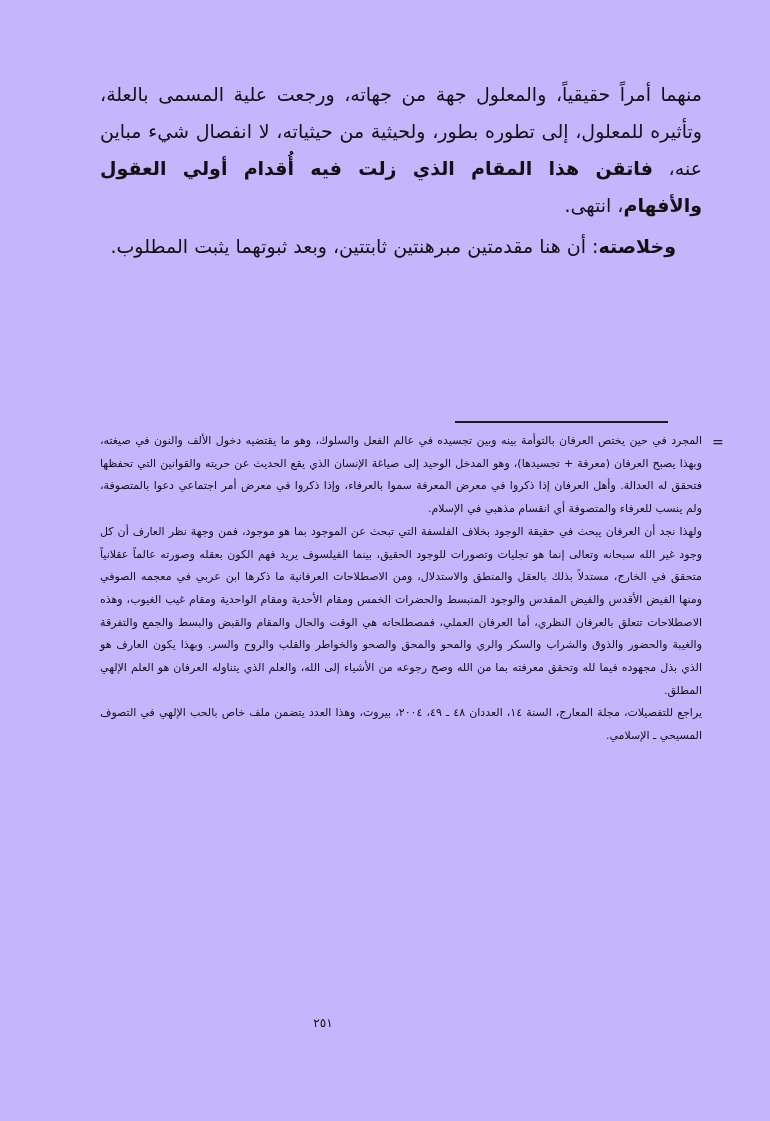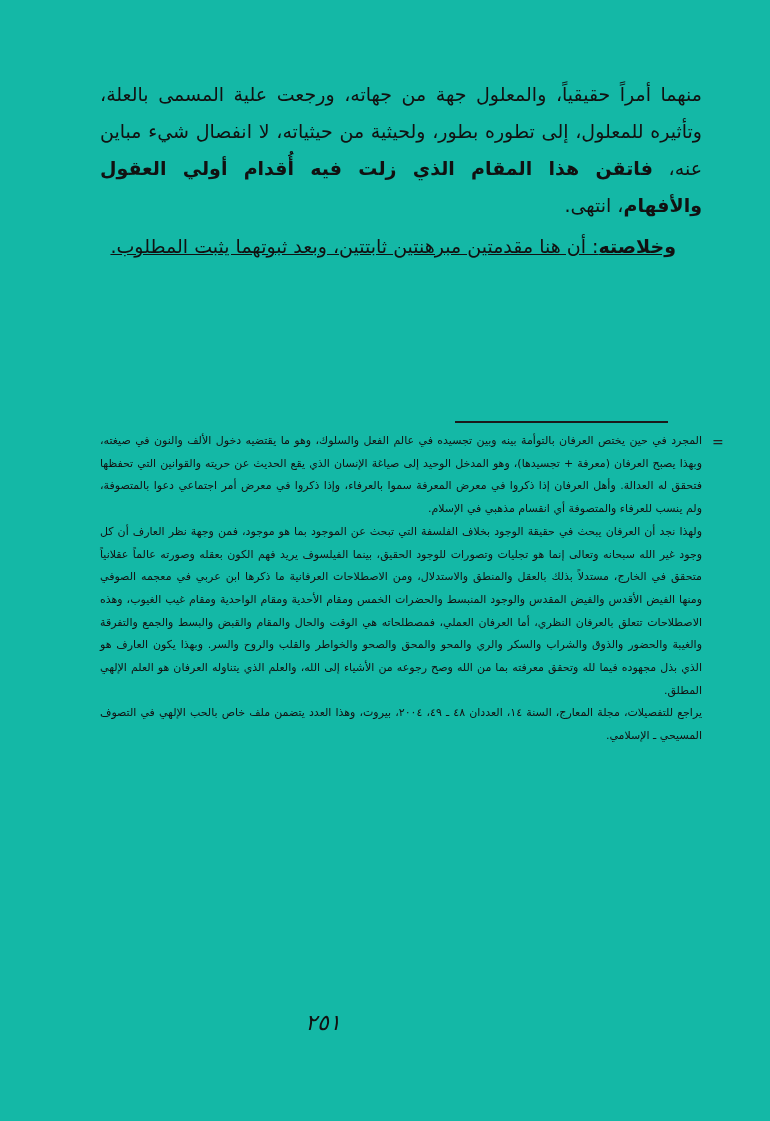--- a/index.html
+++ b/index.html
@@ -14,39 +14,38 @@
       overflow: hidden;
       font-family: "DejaVu Sans", sans-serif;
       color: #111111;
     }
     .page {
       position: absolute;
       left: 0;
       top: 0;
       width: 770px;
       height: 1121px;
-      background: #14b8a6;
+      background: #c4b5fd;
     }
     .body-text {
       position: absolute;
       left: 100px;
       width: 602px;
       direction: rtl;
       text-align: justify;
       text-align-last: right;
       font-size: 19px;
       line-height: 37px;
     }
     .para {
       margin: 0;
       text-indent: 0;
     }
     .para.indent {
       text-indent: 26px;
-      text-decoration: underline;
     }
     .bold {
       font-weight: bold;
     }
     #p1 { top: 76px; }
     #p2 { top: 228px; }
     #p3 { top: 326px; }
 
     .separator {
       position: absolute;
@@ -80,24 +79,23 @@
       color: #222;
     }
 
     .page-number {
       position: absolute;
       left: 0;
       width: 646px;
       top: 1011px;
       text-align: center;
       direction: rtl;
-      font-size: 22px;
+      font-size: 12px;
       line-height: 24px;
       letter-spacing: 2px;
-      font-style: italic;
     }
   </style>
 </head>
 <body>
 
 <div class="page">
 
   <p id="p1" class="body-text para"><span>منهما أمراً حقيقياً، والمعلول جهة من جهاته، ورجعت علية المسمى بالعلة، وتأثيره للمعلول، إلى تطوره بطور، ولحيثية من حيثياته، لا انفصال شيء مباين عنه، </span><span class="bold">فاتقن هذا المقام الذي زلت فيه أُقدام أولي العقول والأفهام</span><span>، انتهى.</span></p>
 
   <p id="p2" class="body-text para indent"><span class="bold">وخلاصته</span><span>: أن هنا مقدمتين مبرهنتين ثابتتين، وبعد ثبوتهما يثبت المطلوب.</span></p>

